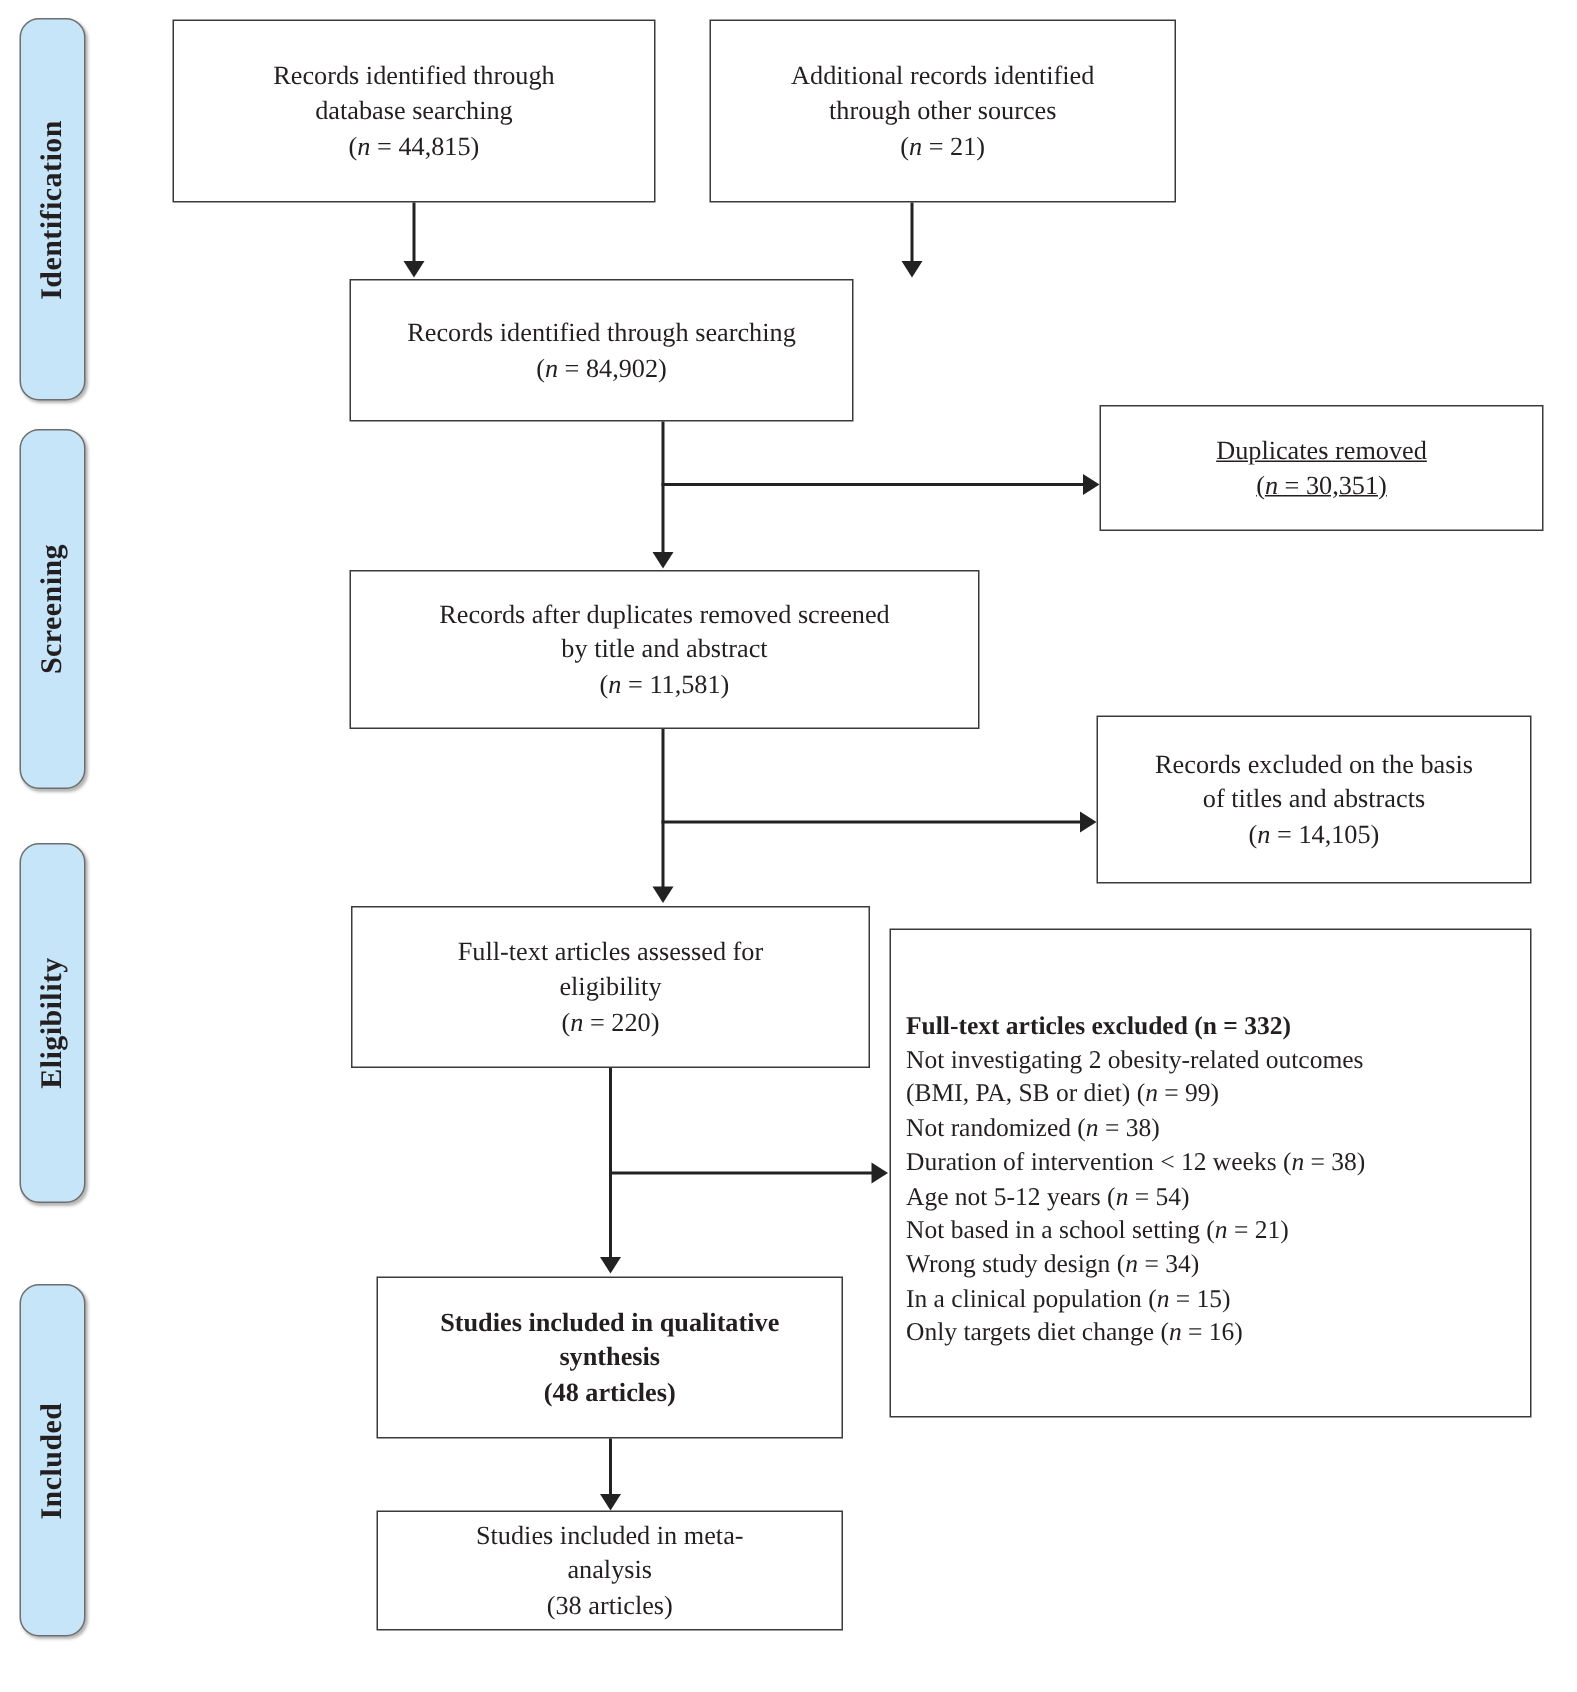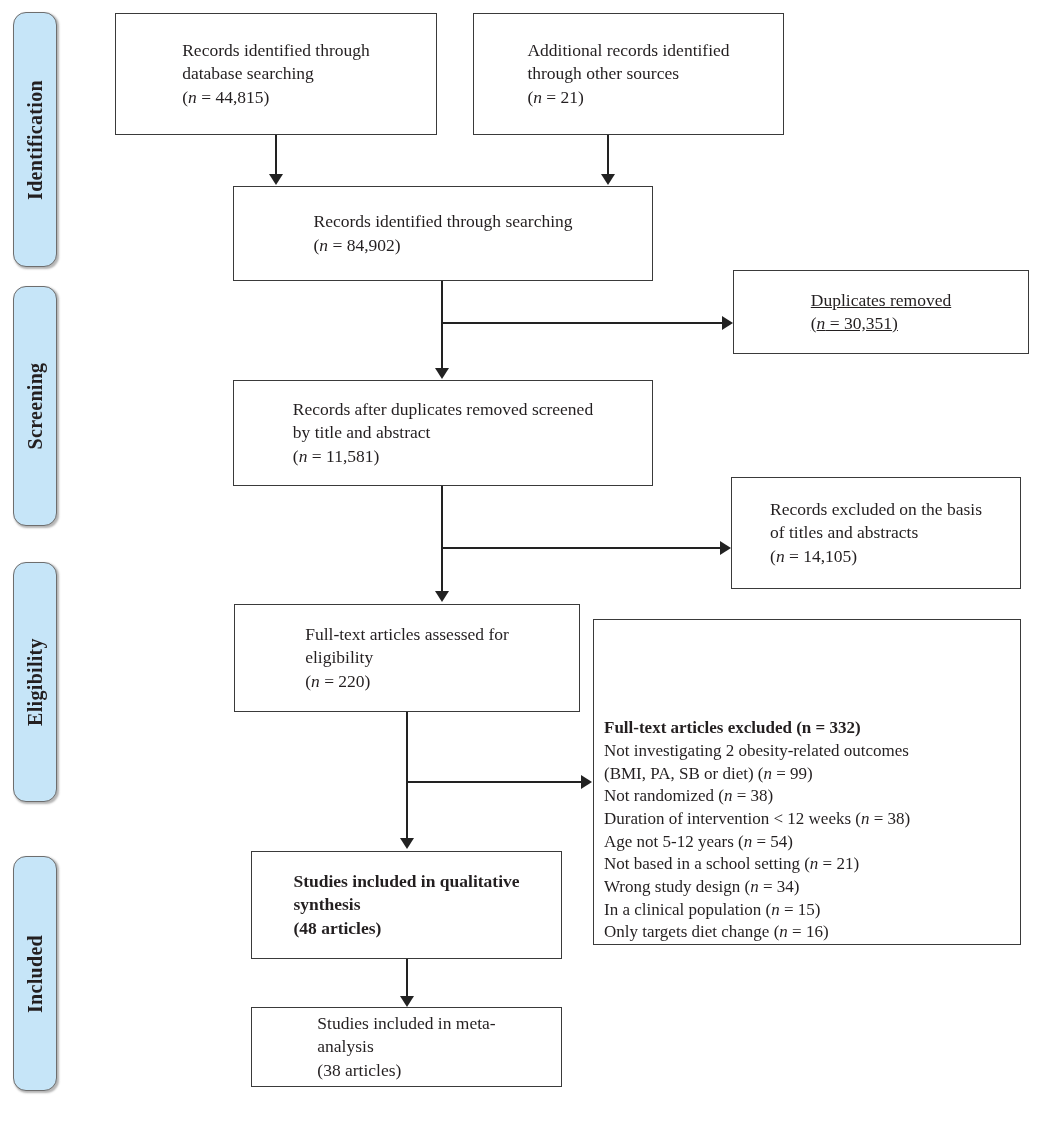--- a/index.html
+++ b/index.html
@@ -44,28 +44,28 @@
   .flow-box {
     position: absolute;
     box-sizing: border-box;
     background: #ffffff;
     border: 1.4px solid #3a3a3a;
     display: flex;
     align-items: center;
     justify-content: center;
   }
   .flow-box .box-text {
-    text-align: left;
+    text-align: center;
     font-size: 17.5px;
     line-height: 1.32;
     padding: 0 10px;
     color: #231f20;
   }
   .flow-box.left-align {
-    align-items: flex-end;
+    align-items: center;
     justify-content: flex-start;
   }
   .flow-box.left-align .box-text {
     text-align: left;
     padding: 9px 8px 0 10px;
     font-size: 17px;
     line-height: 1.335;
   }
   .nitalic { font-style: italic; }
   .excl-head { font-weight: bold; }
@@ -124,21 +124,21 @@
   </div>
 
   <div class="flow-box" style="left:473px; top:13px; width:311px; height:122px;font-family:Liberation Serif, serif;">
     <div class="box-text">
       <span>Additional records identified</span><br>
       <span>through other sources</span><br>
       <span><span>(</span><span class="nitalic">n</span><span> = 21)</span></span>
     </div>
   </div>
 
-  <div class="flow-box" style="left:233px; top:186px; width:420px; height:95px;">
+  <div class="flow-box" style="left:233px; top:186px; width:336px; height:95px;">
     <div class="box-text">
       <span>Records identified through searching</span><br>
       <span><span>(</span><span class="nitalic">n</span><span> = 84,902)</span></span>
     </div>
   </div>
 
   <div class="flow-box" style="left:733px; top:270px; width:296px; height:84px;text-decoration:underline;">
     <div class="box-text">
       <span>Duplicates removed</span><br>
       <span><span>(</span><span class="nitalic">n</span><span> = 30,351)</span></span>

